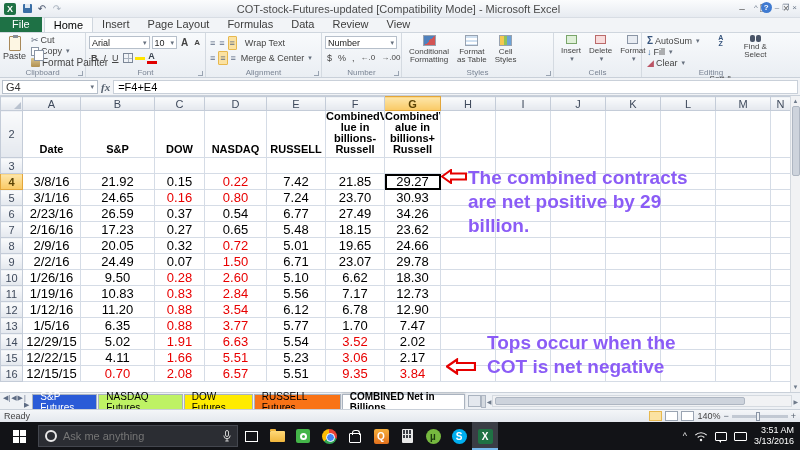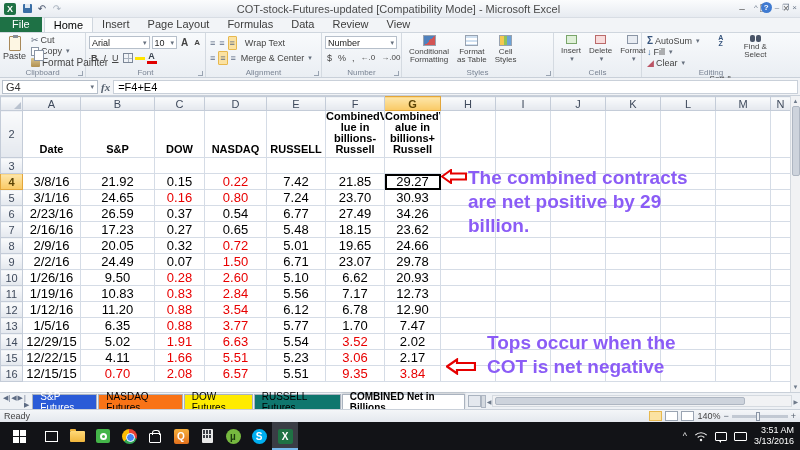--- a/index.html
+++ b/index.html
@@ -585,21 +585,21 @@
             <td class="cell"></td>
           </tr>
           <tr style="height: 16px;">
             <th class="rowhdr">10</th>
             <td class="cell">1/26/16</td>
             <td class="cell">9.50</td>
             <td class="cell neg">0.28</td>
             <td class="cell neg">2.60</td>
             <td class="cell">5.10</td>
             <td class="cell">6.62</td>
-            <td class="cell">20.93</td>
+            <td class="cell">18.30</td>
             <td class="cell"></td>
             <td class="cell"></td>
             <td class="cell"></td>
             <td class="cell"></td>
             <td class="cell"></td>
             <td class="cell"></td>
             <td class="cell"></td>
           </tr>
           <tr style="height: 16px;">
             <th class="rowhdr">11</th>
@@ -729,23 +729,23 @@
 
   <div id="tabBar">
     <span class="nav-btns">
       <span>◀|</span>
       <span>◀</span>
       <span>▶</span>
       <span>|▶</span>
     </span>
     <span id="sheetTabs" style="display:flex;align-items:flex-end;">
         <span class="sheet-tab" style="background: rgb(42, 91, 215); color: rgb(255, 255, 255);">S&amp;P Futures</span>
-        <span class="sheet-tab" style="background: #f97316; color: rgb(0, 0, 0);">NASDAQ Futures</span>
+        <span class="sheet-tab" style="background: #bef264; color: rgb(0, 0, 0);">NASDAQ Futures</span>
         <span class="sheet-tab" style="background: rgb(255, 235, 0); color: rgb(0, 0, 0);">DOW Futures</span>
-        <span class="sheet-tab" style="background: #0f766e; color: rgb(0, 0, 0);">RUSSELL Futures</span>
+        <span class="sheet-tab" style="background: #f97316; color: rgb(0, 0, 0);">RUSSELL Futures</span>
         <span class="sheet-tab active" style="background: rgb(255, 255, 255); color: rgb(0, 0, 0);">COMBINED Net in Billions</span>
       </span>
     <span class="ins-sheet"></span>
     <span id="hscroll">
       <span class="tab-split"></span>
       <span class="scr-btn">◀</span>
       <span id="htrack">
           <span id="hthumb"></span>
         </span>
       <span class="scr-btn">▶</span>
@@ -769,20 +769,28 @@
 
   <div id="taskbar">
     <span id="startBtn">
       <span class="win-logo">
           <span></span>
           <span></span>
           <span></span>
           <span></span>
         </span>
     </span>
+    <span id="searchBox">
+      <span class="cortana-ring"></span>
+      <input id="searchInput" placeholder="Ask me anything" style="">
+      <svg width="8" height="12" viewBox="0 0 8 12">
+        <rect x="2.5" y="0.5" width="3" height="6" rx="1.5" fill="none" stroke="#cfcfcf"></rect>
+        <path d="M0.8 5.5 a3.2 3.2 0 0 0 6.4 0 M4 8.7 V11 M2.3 11 h3.4" fill="none" stroke="#cfcfcf"></path>
+      </svg>
+    </span>
     <span class="tb-ico">
         <span class="taskview-ico"></span>
       </span>
     <span class="tb-ico">
         <span class="folder-ico"></span>
       </span>
     <span class="tb-ico">
         <span class="greenapp-ico">
           <span></span>
         </span>

